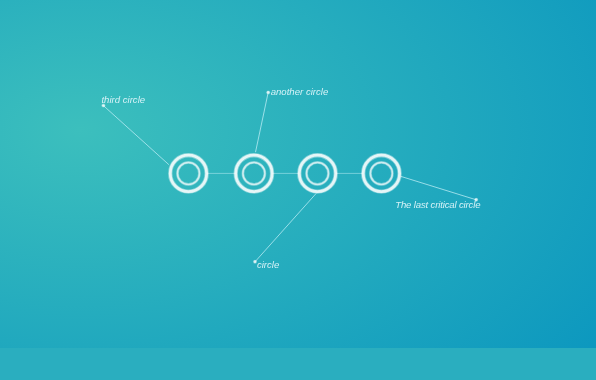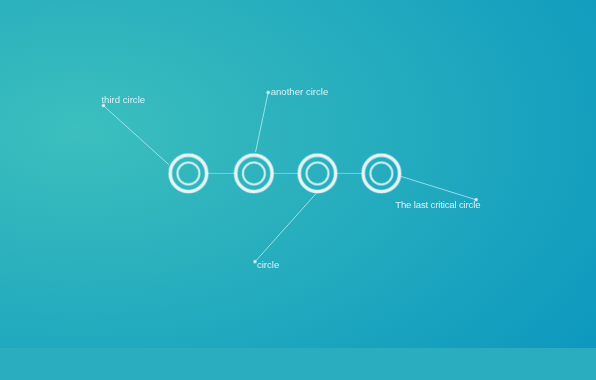--- a/index.html
+++ b/index.html
@@ -1,19 +1,19 @@
 <!DOCTYPE html>
 <html><head>
 <meta charset="utf-8">
 <title>circle diagram</title>
 <style>
   html,body{margin:0;padding:0;background:#2aaebf;}
   body{width:596px;height:380px;overflow:hidden;
        font-family:"Liberation Sans",sans-serif;}
-  #stage{position:relative;width:596px;height:348px;overflow:hidden;}
+  #stage{position:relative;width:596px;height:348px;overflow:hidden;font-style:italic;}
   #bg{position:absolute;left:0;top:0;width:596px;height:380px;}
   #diagram{position:absolute;left:0;top:0;width:596px;height:380px;}
   .leader-line{stroke-width:1;opacity:.78;}
   .connector-line{stroke-width:1;opacity:.52;}
   .ring-halo-outer{fill:none;stroke-width:4.4;opacity:.40;}
   .ring-outer{fill:none;stroke-width:2.8;opacity:.80;}
   .ring-halo-inner{fill:none;stroke-width:2.8;opacity:.35;}
   .ring-inner{fill:none;stroke-width:1.5;opacity:.65;}
   .dot-halo{opacity:.30;}
   .dot-core{opacity:.72;}

